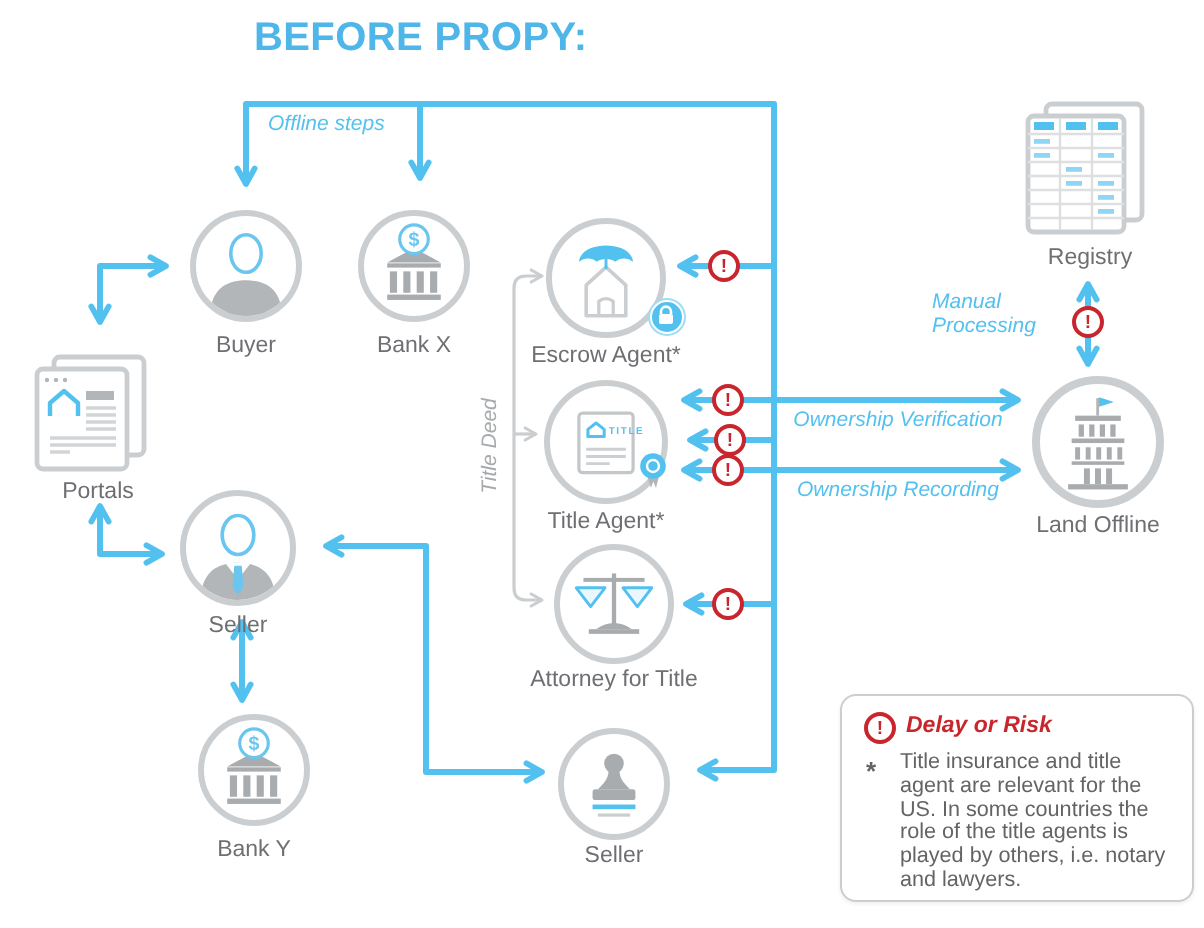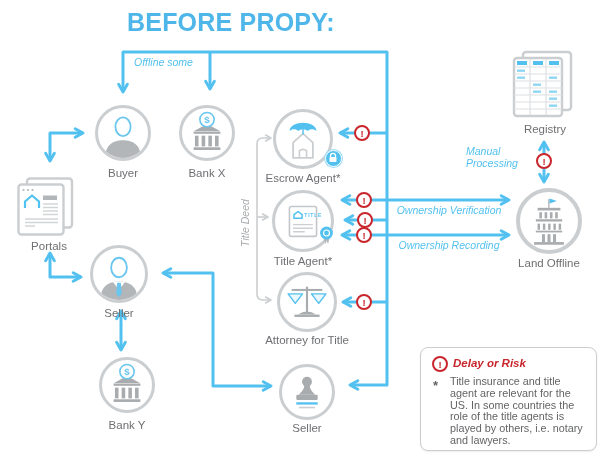--- a/index.html
+++ b/index.html
@@ -1,20 +1,20 @@
 <!DOCTYPE html>
 <html><head>
 <meta charset="utf-8">
 <style>
   html,body{margin:0;padding:0;background:#fff;}
   .stage{position:relative;width:602px;height:464px;background:#ffffff;overflow:hidden;
          font-family:"Liberation Sans", sans-serif;}
   .abs{position:absolute;}
   .wires{position:absolute;left:0;top:0;}
-  .page-title{position:absolute;left:127px;top:8px;font-size:25px;font-weight:bold;
+  .page-title{position:absolute;left:127px;top:8px;font-size:20px;font-weight:bold;
               color:#4FB6EA;letter-spacing:0.2px;}
   .node-circle{position:absolute;border-radius:50%;background:#fff;border:3px solid #CBCED0;
                box-sizing:border-box;overflow:hidden;}
   .node-label{position:absolute;font-size:11.5px;color:#6E6F72;text-align:center;}
   .flow-label{position:absolute;font-size:10.5px;font-style:italic;color:#53C1EF;}
   .flow-label.right{text-align:left;line-height:11.8px;}
   .flow-label.center{text-align:center;}
   .rot{transform:rotate(-90deg);transform-origin:center;color:#A7AAAC;text-align:center;}
   .risk{position:absolute;width:16px;height:16px;border-radius:50%;background:#fff;
         border:2.6px solid #C9252C;box-sizing:border-box;display:flex;align-items:center;
@@ -60,21 +60,21 @@
       <path d="M544,142 V182" marker-start="url(#mb)" marker-end="url(#mb)"></path>
     </g>
     <g stroke="#CBCED0" stroke-width="1.6" fill="none">
       <path d="M271,138 H263 Q257,138 257,144 V294 Q257,300 263,300 H271" marker-start="url(#mg)" marker-end="url(#mg)"></path>
       <path d="M257,217 H268" marker-end="url(#mg)"></path>
     </g>
   </svg>
 
   <div class="page-title">BEFORE PROPY:</div>
 
-  <div class="flow-label" style="left:134px;top:56px;">Offline some</div>
+  <div class="flow-label" style="left:134px;top:56px;">Offline steps</div>
   <div class="flow-label center" style="left:393px;top:204px;width:112px;">Ownership Verification</div>
   <div class="flow-label center" style="left:397px;top:239px;width:104px;">Ownership Recording</div>
   <div class="flow-label right" style="left:466px;top:146px;width:66px;">Manual Processing</div>
   <div class="flow-label rot" style="left:216px;top:216px;width:60px;height:14px;">Title Deed</div>
 
   <div class="node-circle" style="left:95px;top:105px;width:56px;height:56px;">
     <svg width="50" height="50" viewBox="0 0 56 56" style="position:absolute;left:0;top:0;">
       <ellipse cx="28" cy="21" rx="8.5" ry="10.5" fill="#fff" stroke="#6BC6EF" stroke-width="2"></ellipse>
       <path d="M8,56 C8,41 17,36 28,36 C39,36 48,41 48,56 Z" fill="#B3B6B8"></path>
     </svg>

